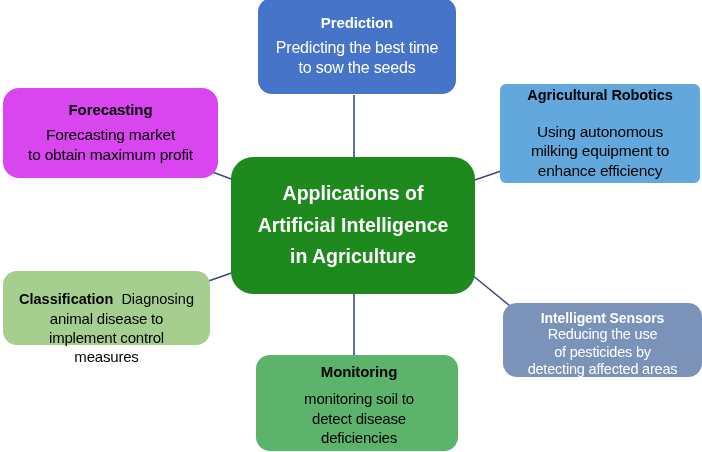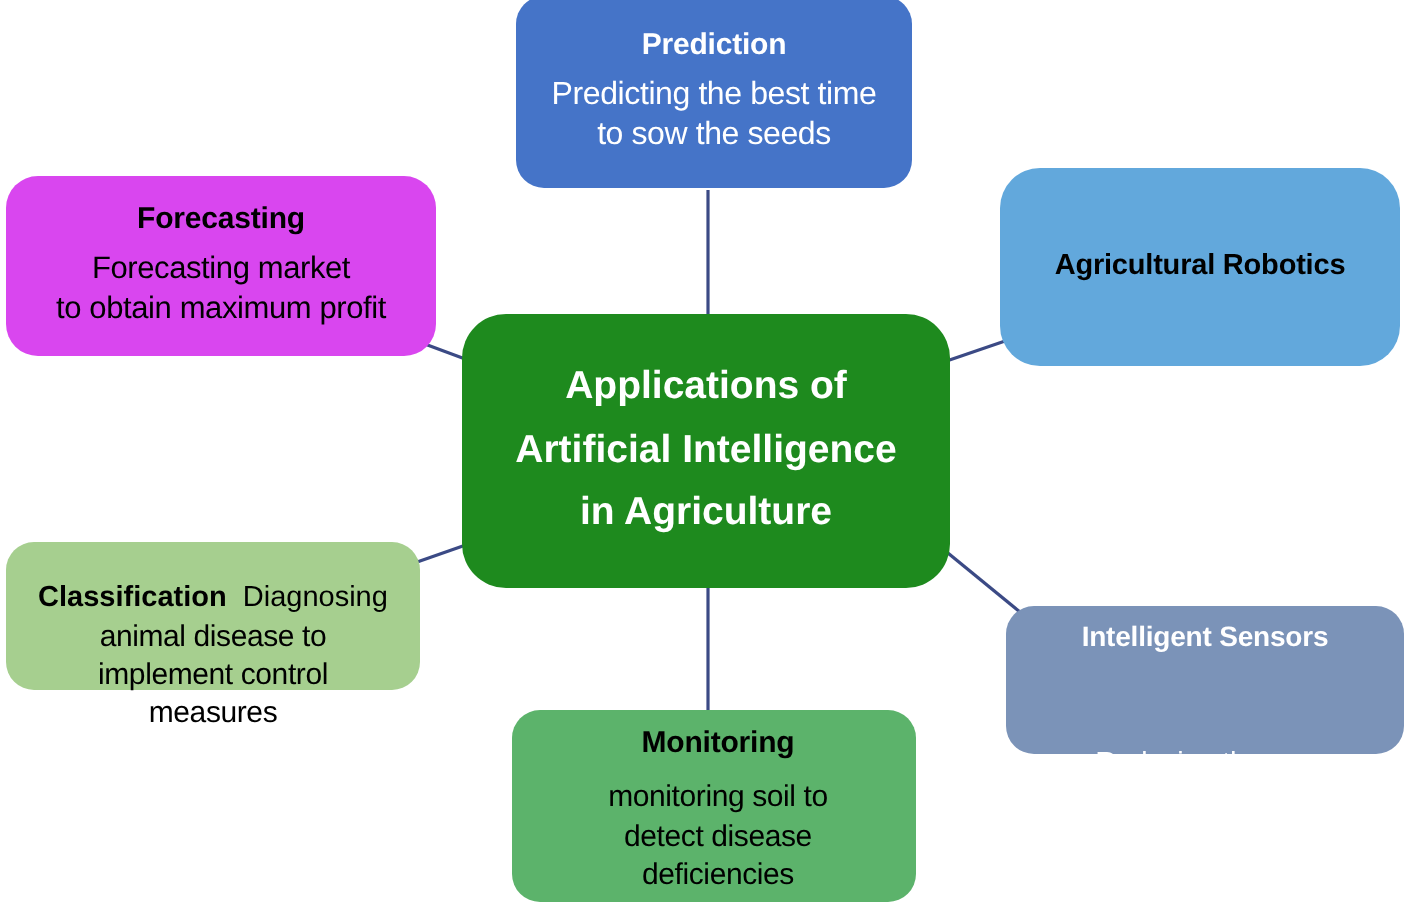--- a/index.html
+++ b/index.html
@@ -89,21 +89,21 @@
   #node-forecasting .node-body { font-size: 15.5px; line-height: 1.26; }
 
   
   #node-robotics {
     left: 500px;
     top: 84px;
     width: 200px;
     height: 99px;
     background: #62A8DC;
     color: #000000;
-    border-radius: 20px;
+    border-radius: 6px;
     gap: 18px;
   }
   #node-robotics .node-title { font-size: 14.5px; margin-bottom: 1px; }
   #node-robotics .node-body { font-size: 15.5px; line-height: 1.26; }
 
   
   #node-classification {
     left: 3px;
     top: 271px;
     width: 207px;
@@ -186,30 +186,33 @@
   </div>
 
   <div class="node" id="node-forecasting" style="background: #d946ef; color: rgb(0, 0, 0);">
     <span class="node-title">Forecasting</span>
     <span class="node-body">Forecasting market
 to obtain maximum profit</span>
   </div>
 
   <div class="node" id="node-robotics" style="background: rgb(98, 168, 220); color: rgb(0, 0, 0);">
     <span class="node-title">Agricultural Robotics</span>
+    <span class="node-body">Using autonomous
+milking equipment to
+enhance efficiency</span>
   </div>
 
   <div class="node" id="node-classification" style="background: rgb(166, 207, 143); color: rgb(0, 0, 0);">
     <span class="cls-inline"><span class="cls-strong">Classification</span>&nbsp;&nbsp;<span>Diagnosing</span></span>
     <span class="node-body">animal disease to
 implement control
 measures</span>
   </div>
 
-  <div class="node" id="node-sensors" style="background: rgb(123, 147, 184); color: rgb(255, 255, 255); gap: 48px;">
+  <div class="node" id="node-sensors" style="background: rgb(123, 147, 184); color: rgb(255, 255, 255);">
     <span class="node-title">Intelligent Sensors</span>
     <span class="node-body">Reducing the use
 of pesticides by
 detecting affected areas</span>
   </div>
 
   <div class="node" id="node-monitoring" style="background: rgb(92, 179, 107); color: rgb(0, 0, 0);">
     <span class="node-title">Monitoring</span>
     <span class="node-body">monitoring  soil to
 detect disease

